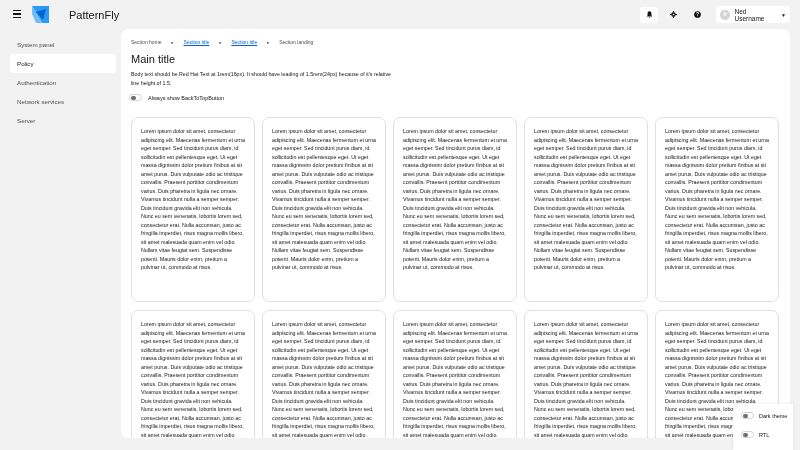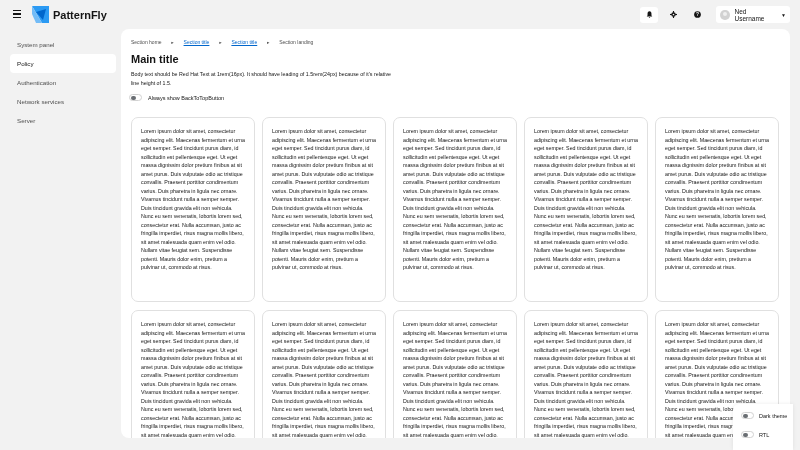--- a/index.html
+++ b/index.html
@@ -4,38 +4,38 @@
 <style>
   * { box-sizing: border-box; margin: 0; padding: 0; }
   html, body { width: 800px; height: 450px; overflow: hidden; }
   body { background: #f2f2f2; font-family: "Liberation Sans", sans-serif; color: #151515; position: relative; }
 
   .masthead { position: absolute; left: 0; top: 0; width: 800px; height: 29px; display: flex; align-items: center; }
   .hamburger { position: absolute; left: 13px; top: 10px; width: 8px; height: 8px; display: flex; flex-direction: column; justify-content: space-between; cursor: pointer; }
   .hamburger span { display: block; height: 1.3px; background: #151515; }
   .logo { position: absolute; left: 32px; top: 6px; display: flex; align-items: center; }
   .logo-mark { width: 17px; height: 17px; position: relative; }
-  .logo-text { margin-left: 4px; font-weight: bold; font-size: 11px; color: #151515; }
+  .logo-text { margin-left: 20px; font-weight: normal; font-size: 11px; color: #151515; }
   .toolbar { position: absolute; right: 10px; top: 6px; display: flex; align-items: center; }
   .tb-btn { width: 18px; height: 16px; display: flex; align-items: center; justify-content: center; margin-left: 6px; cursor: pointer; }
   .tb-btn.boxed { background: #fff; border-radius: 3px; }
   .user-btn { margin-left: 10px; height: 17px; width: 74px; background: #fff; border-radius: 3px; display: flex; align-items: center; padding: 0 4px; font-size: 6.5px; color: #151515; cursor: pointer; }
   .avatar { width: 10px; height: 10px; border-radius: 50%; background: #d2d2d2; margin-right: 5px; position: relative; overflow: hidden; }
   .avatar::after { content: ""; position: absolute; left: 3px; top: 2px; width: 4px; height: 4px; border-radius: 50%; background: #f0f0f0; }
   .caret { margin-left: 5px; font-size: 5px; }
 
   .sidebar { position: absolute; left: 0; top: 29px; width: 120px; }
   .nav-item { height: 19px; margin: 0 4px 0 10px; padding-left: 7px; display: flex; align-items: center; font-size: 6.2px; color: #4f4f4f; cursor: pointer; border-radius: 4px; margin-top: 0; }
   .nav-item.active { background: #fff; color: #151515; }
 
   .main { position: absolute; left: 121px; top: 29px; width: 669px; height: 409px; background: #fff; border-radius: 8px; overflow: hidden; }
   .breadcrumb { position: absolute; left: 10px; top: 10px; display: flex; align-items: center; font-size: 5px; color: #4f4f4f; }
   .breadcrumb a { color: #0066cc; text-decoration: underline; cursor: pointer; }
   .breadcrumb .sep { margin: 0 9px; font-size: 4px; color: #4f4f4f; }
-  .title { position: absolute; left: 10px; top: 24px; font-size: 11px; font-weight: bold; color: #151515; }
+  .title { position: absolute; left: 10px; top: 24px; font-size: 11px; font-weight: normal; color: #151515; }
   .body-text { position: absolute; left: 10px; top: 41px; width: 260px; font-size: 5.3px; line-height: 8.5px; color: #151515; }
   .switch-row { position: absolute; left: 8px; top: 65px; display: flex; align-items: center; font-size: 5.5px; color: #151515; }
   .switch { width: 13px; height: 7px; border-radius: 4px; border: 1px solid #d2d2d2; position: relative; margin-right: 6px; cursor: pointer; background: #fff; }
   .switch::after { content: ""; position: absolute; left: 1px; top: 0.5px; width: 4.5px; height: 4.5px; border-radius: 50%; background: #6a6e73; }
 
   .grid { position: absolute; left: 10px; top: 88px; display: grid; grid-template-columns: repeat(5, 124px); grid-auto-rows: 185px; column-gap: 7px; row-gap: 8px; }
   .card { border: 1px solid #e0e0e0; border-radius: 7px; padding: 9px 9px 8px 9px; font-size: 5.3px; line-height: 8.5px; color: #151515; overflow: hidden; background: #fff; }
 
   .theme-panel { position: absolute; left: 733px; top: 404px; width: 60px; height: 46px; background: #fff; border-radius: 6px 0 0 0; box-shadow: 0 0 4px rgba(0,0,0,0.08); }
   .theme-row { position: absolute; left: 8px; display: flex; align-items: center; font-size: 5.5px; color: #151515; }

